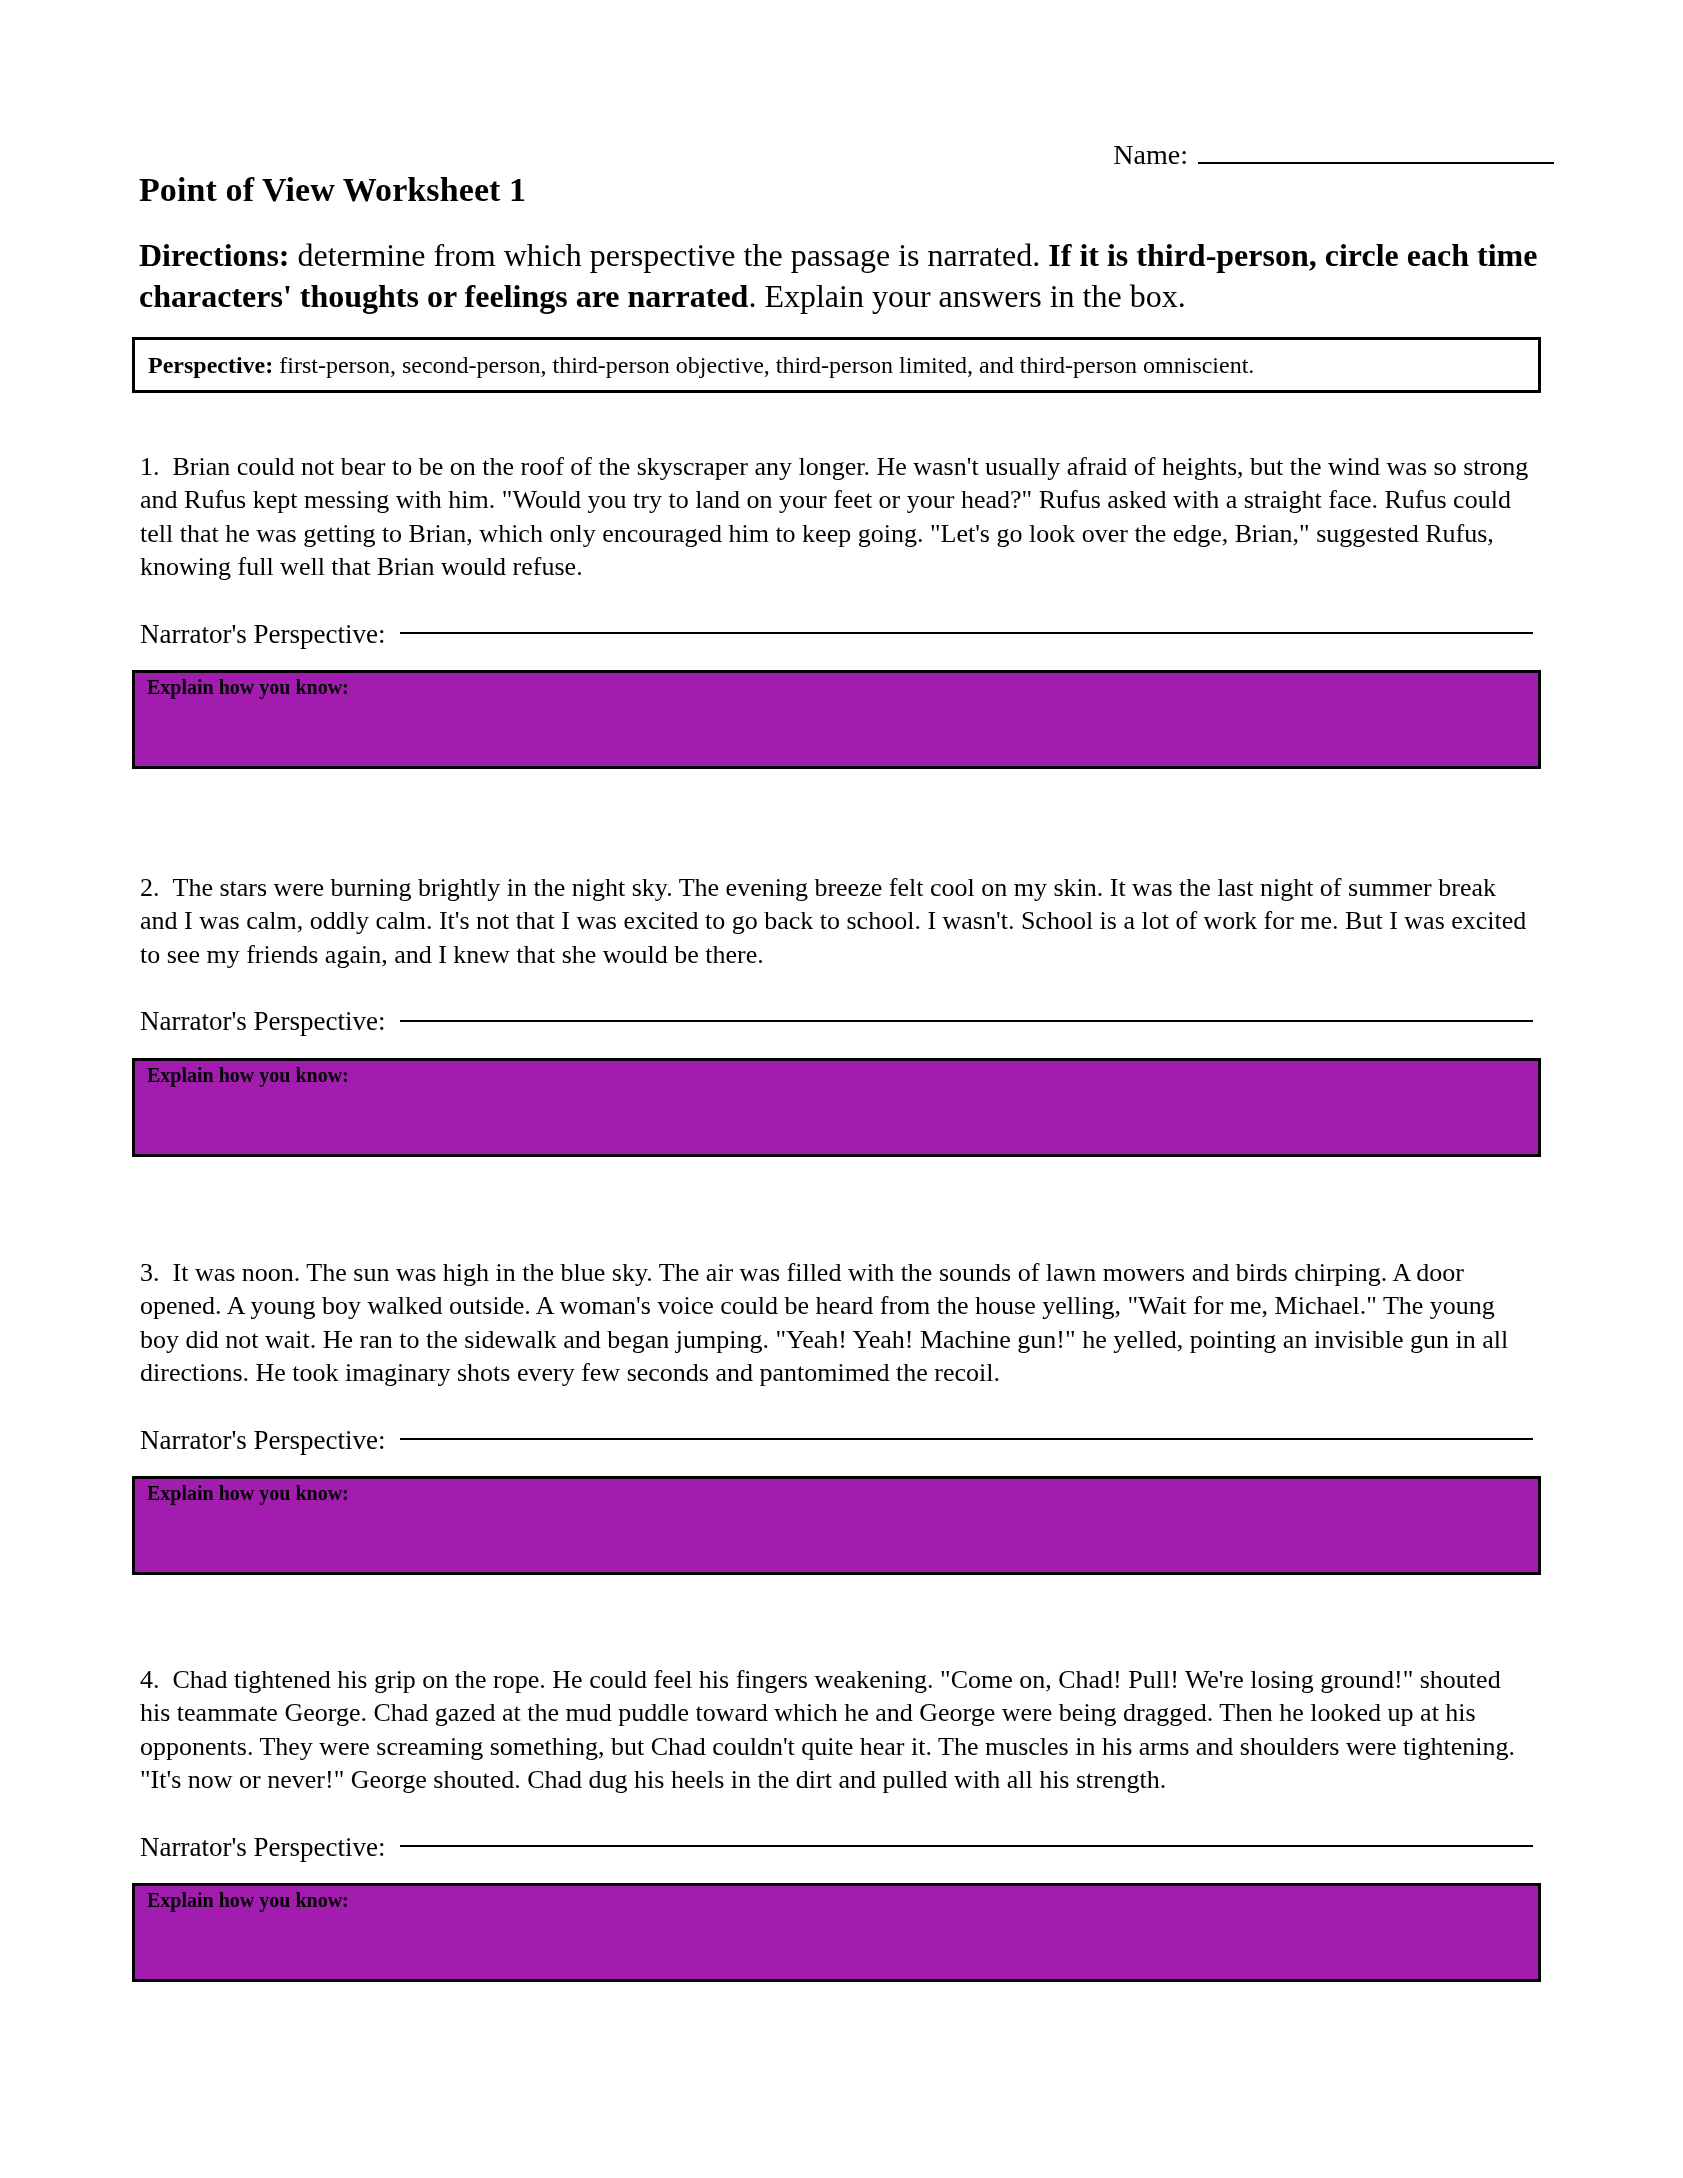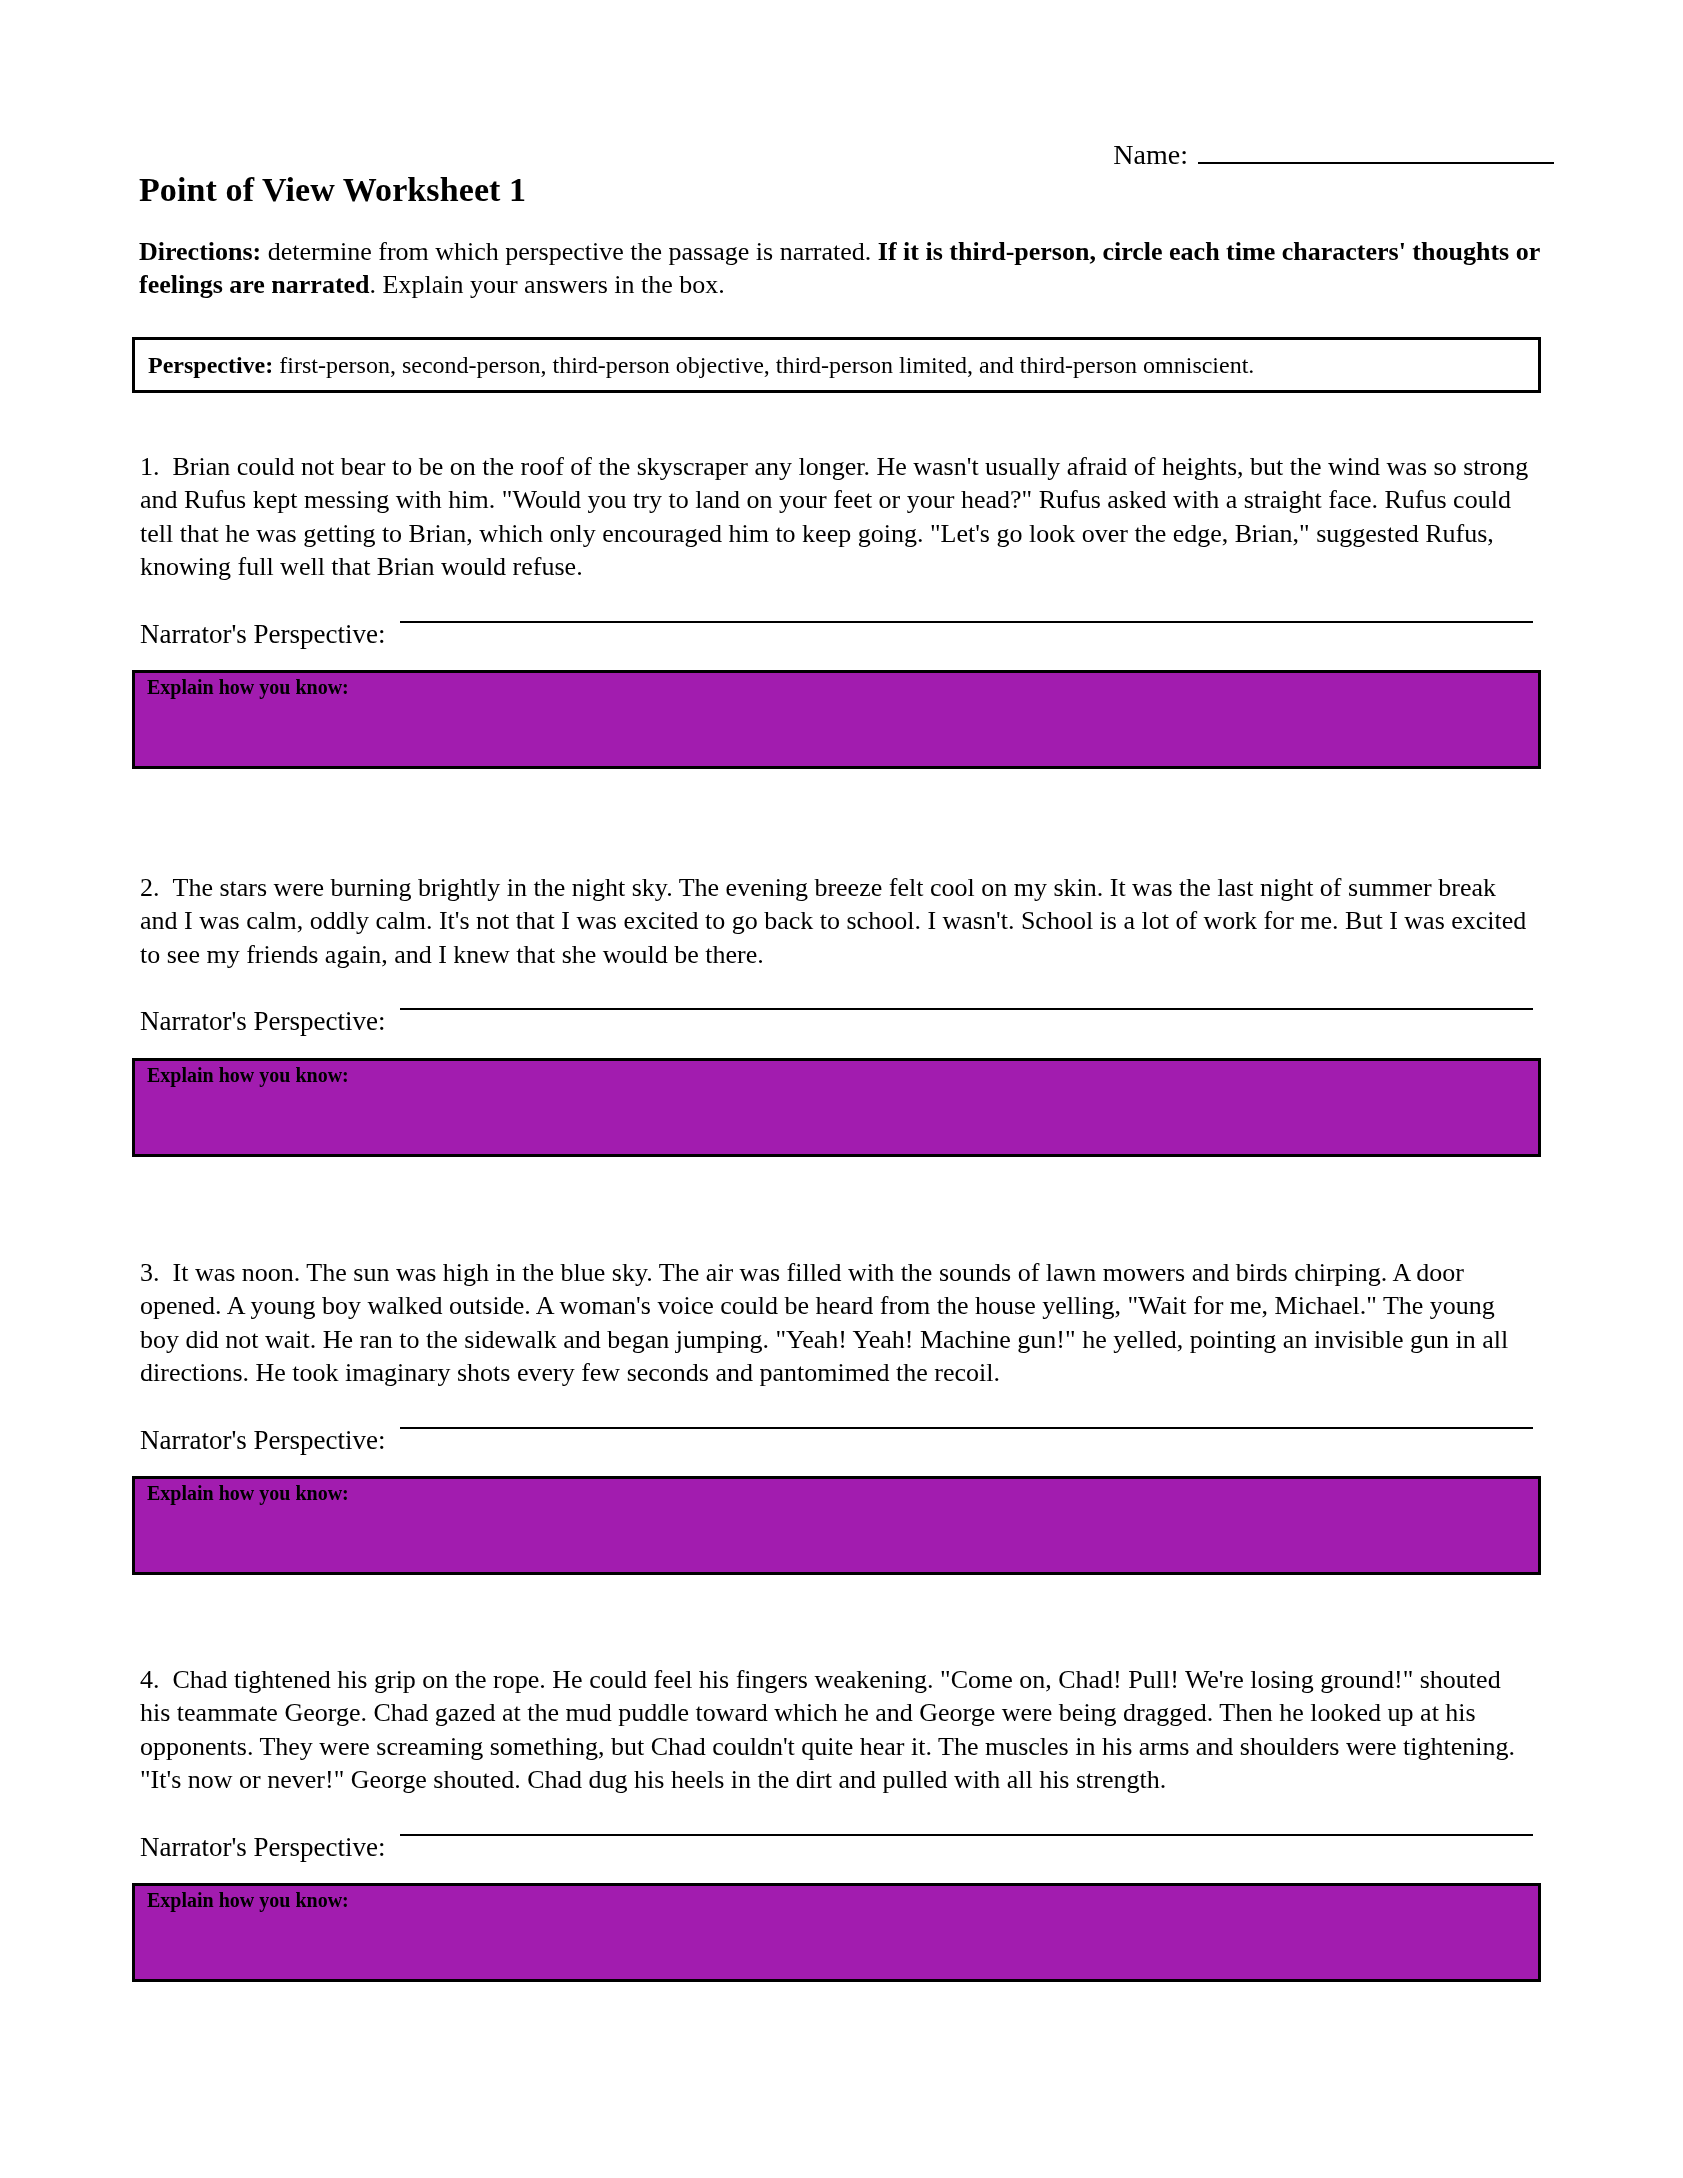--- a/index.html
+++ b/index.html
@@ -56,21 +56,21 @@
     letter-spacing: 0.1px;
     white-space: nowrap;
   }
 
   
   .directions {
     position: absolute;
     top: 235px;
     left: 139px;
     width: 1401px;
-    font-size: 26px;
+    font-size: 32px;
     line-height: 1.28;
     text-align: left;
   }
   .directions b { font-weight: bold; }
 
   
   .viewpoints-box {
     position: absolute;
     top: 337px;
     left: 132px;
@@ -99,21 +99,21 @@
     font-size: 26px;
     line-height: 1.285;
     padding-left: 8px;
     text-align: left;
     width: 1401px;
     box-sizing: border-box;
   }
 
   .answer-line {
     display: flex;
-    align-items: flex-start;
+    align-items: center;
     margin-top: 36px;
     padding-left: 8px;
   }
   .answer-label {
     font-size: 27px;
     line-height: 1.1;
     white-space: nowrap;
   }
   .answer-rule {
     flex: 1;

